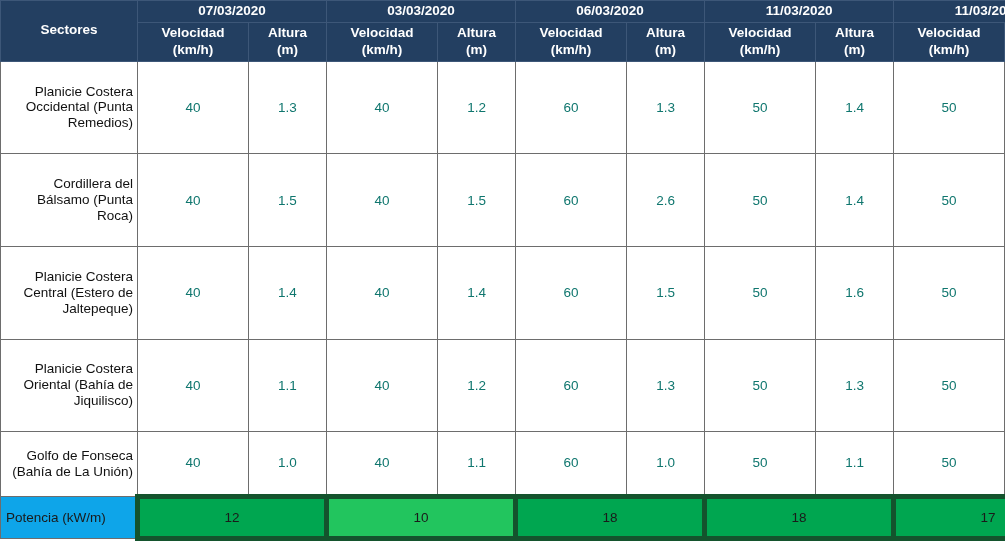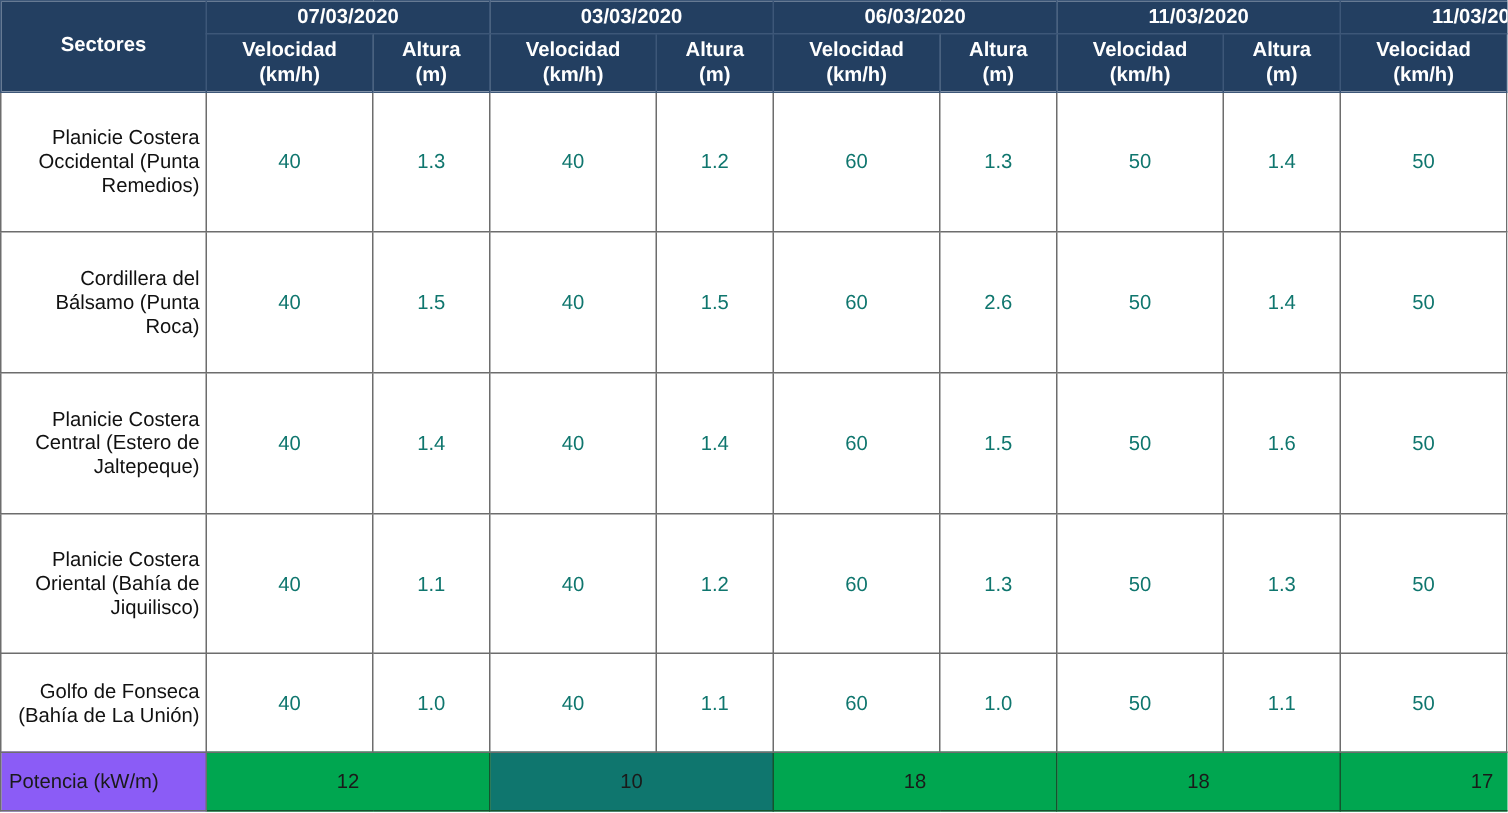--- a/index.html
+++ b/index.html
@@ -65,28 +65,28 @@
     text-align: center;
     font-size: 13.5px;
     color: #0f766e;
   }
   
   tr.potencia-row td.potencia-label {
     text-align: left;
     vertical-align: middle;
     font-size: 13.5px;
     padding: 3px 4px 3px 5px;
-    background: #8b5cf6;
+    background: #0ea5e9;
   }
   tr.potencia-row td.potencia-value {
     text-align: center;
     vertical-align: middle;
     font-size: 13.5px;
     color: #1a1a1a;
-    border: 1px solid #14532d;
+    border: 5px solid #14532d;
   }
   
   col.c-sector { width: 137px; }
   col.c-vel    { width: 111px; }
   col.c-alt    { width: 78px; }
 </style>
 </head>
 <body>
 
 <div id="table-wrap">
@@ -218,20 +218,20 @@
         <td class="value-cell">60</td>
         <td class="value-cell">1.0</td>
         <td class="value-cell">50</td>
         <td class="value-cell">1.1</td>
         <td class="value-cell">50</td>
         <td class="value-cell">1.2</td>
       </tr>
       <tr class="potencia-row">
         <td class="potencia-label">Potencia (kW/m)</td>
         <td class="potencia-value" colspan="2" style="background-color: rgb(0, 166, 80);">12</td>
-        <td class="potencia-value" colspan="2" style="background-color: #0f766e;">10</td>
+        <td class="potencia-value" colspan="2" style="background-color: #22c55e;">10</td>
         <td class="potencia-value" colspan="2" style="background-color: rgb(0, 166, 80);">18</td>
         <td class="potencia-value" colspan="2" style="background-color: rgb(0, 166, 80);">18</td>
         <td class="potencia-value" colspan="2" style="background-color: rgb(0, 166, 80);">17</td>
       </tr>
     </tbody>
   </table>
 </div>
 
 </body></html>

